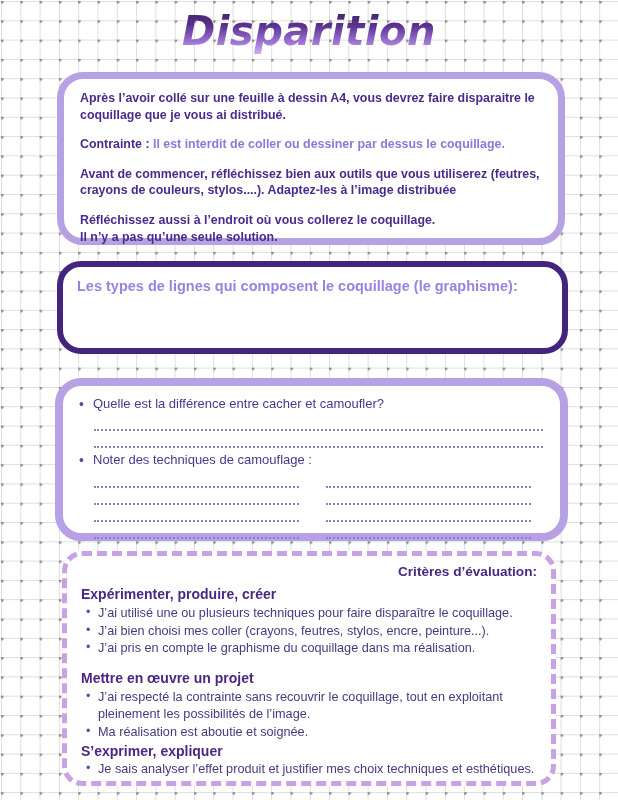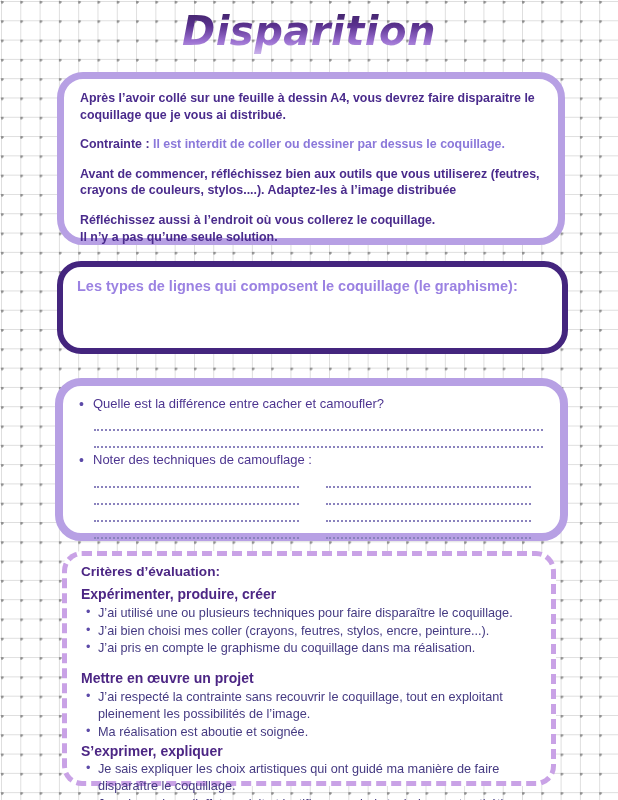--- a/index.html
+++ b/index.html
@@ -68,21 +68,21 @@
   }
 
   
   .box-criteria{
     left:62px;top:551px;width:494px;height:235px;
     border:5px dashed #c9a2e6;border-radius:20px;
     padding:5px 14px 6px 14px;
     color:#453a82;font-size:12.7px;line-height:1.33;
   }
   .box-criteria h2{
-    margin:2px 0 4px 0;text-align:left;
+    margin:2px 0 4px 0;text-align:right;
     font-size:13.6px;font-weight:bold;color:#4c2684;
   }
   .crit-section h3{margin:0;font-size:14px;font-weight:bold;color:#4c2684;}
   .crit-section ul{margin:1px 0 0 0;padding:0;list-style:none;}
   .crit-section li{position:relative;padding-left:17px;margin:1px 0;}
   .crit-section li::before{content:"\2022";position:absolute;left:5px;top:-1px;color:#5c4aa8;}
   .crit-section.gap-after{margin-bottom:12px;}
 </style>
 </head>
 <body>
@@ -138,19 +138,18 @@
       <h3>Mettre en œuvre un projet</h3>
       <ul>
         <li>J’ai respecté la contrainte sans recouvrir le coquillage, tout en exploitant pleinement les possibilités de l’image.</li>
         <li>Ma réalisation est aboutie et soignée.</li>
       </ul>
     </div>
 
     <div class="crit-section">
       <h3>S’exprimer, expliquer</h3>
       <ul>
-        <li>Je sais expliquer les choix artistiques qui ont guidé ma manière de faire disparaître le coquillage.</li>
         <li>Je sais analyser l’effet produit et justifier mes choix techniques et esthétiques.</li>
       </ul>
     </div>
   </section>
 
 </div>
 
 </body></html>

